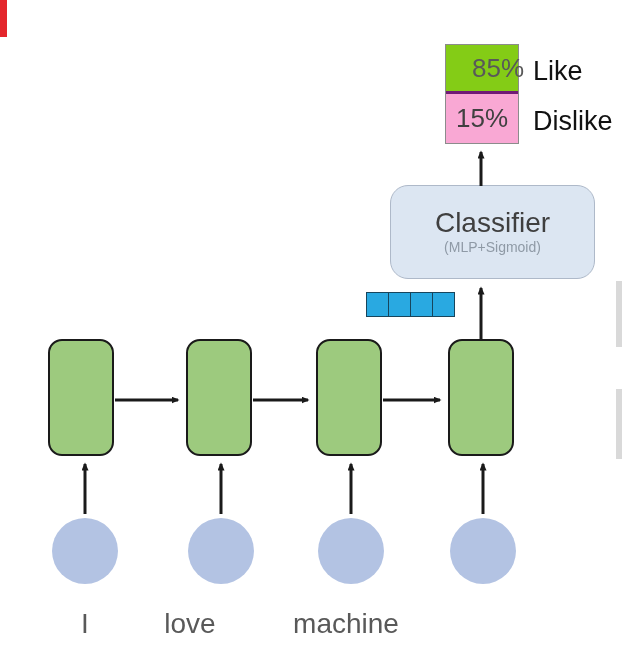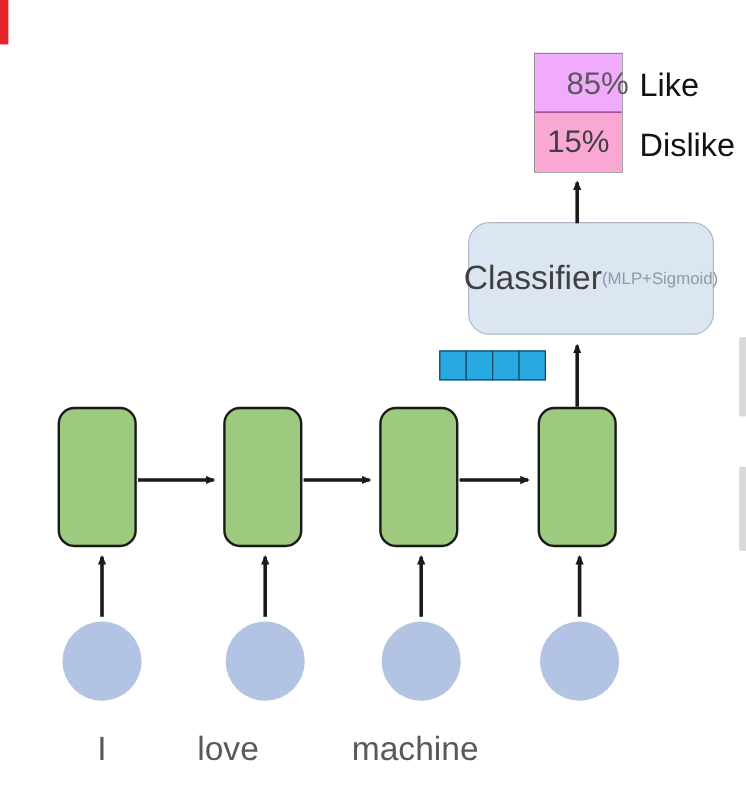--- a/index.html
+++ b/index.html
@@ -42,23 +42,23 @@
   .prob-box {
     width: 100%;
     height: 49px;
     display: flex;
     align-items: center;
     justify-content: center;
     font-size: 26px;
     box-sizing: border-box;
   }
   .prob-box.like {
-    background: #f0abfc;
+    background: #84cc16;
     color: #595959;
-    border-bottom: 1px solid #701a75;
+    border-bottom: 3px solid #701a75;
     padding-left: 32px;
   }
   .prob-box.dislike {
     background: #f9a8d4;
     color: #404040;
   }
   .prob-label {
     position: absolute;
     left: 533px;
     font-size: 27px;
@@ -70,21 +70,21 @@
 
   
   .classifier {
     position: absolute;
     left: 390px; top: 185px;
     width: 205px; height: 94px;
     background: #dce6f2;
     border: 1px solid #aeb9c9;
     border-radius: 18px;
     display: flex;
-    flex-direction: row;
+    flex-direction: column;
     align-items: center;
     justify-content: center;
     box-sizing: border-box;
   }
   .classifier-title {
     font-size: 28px;
     color: #3f3f3f;
     line-height: 1.1;
   }
   .classifier-subtitle {

